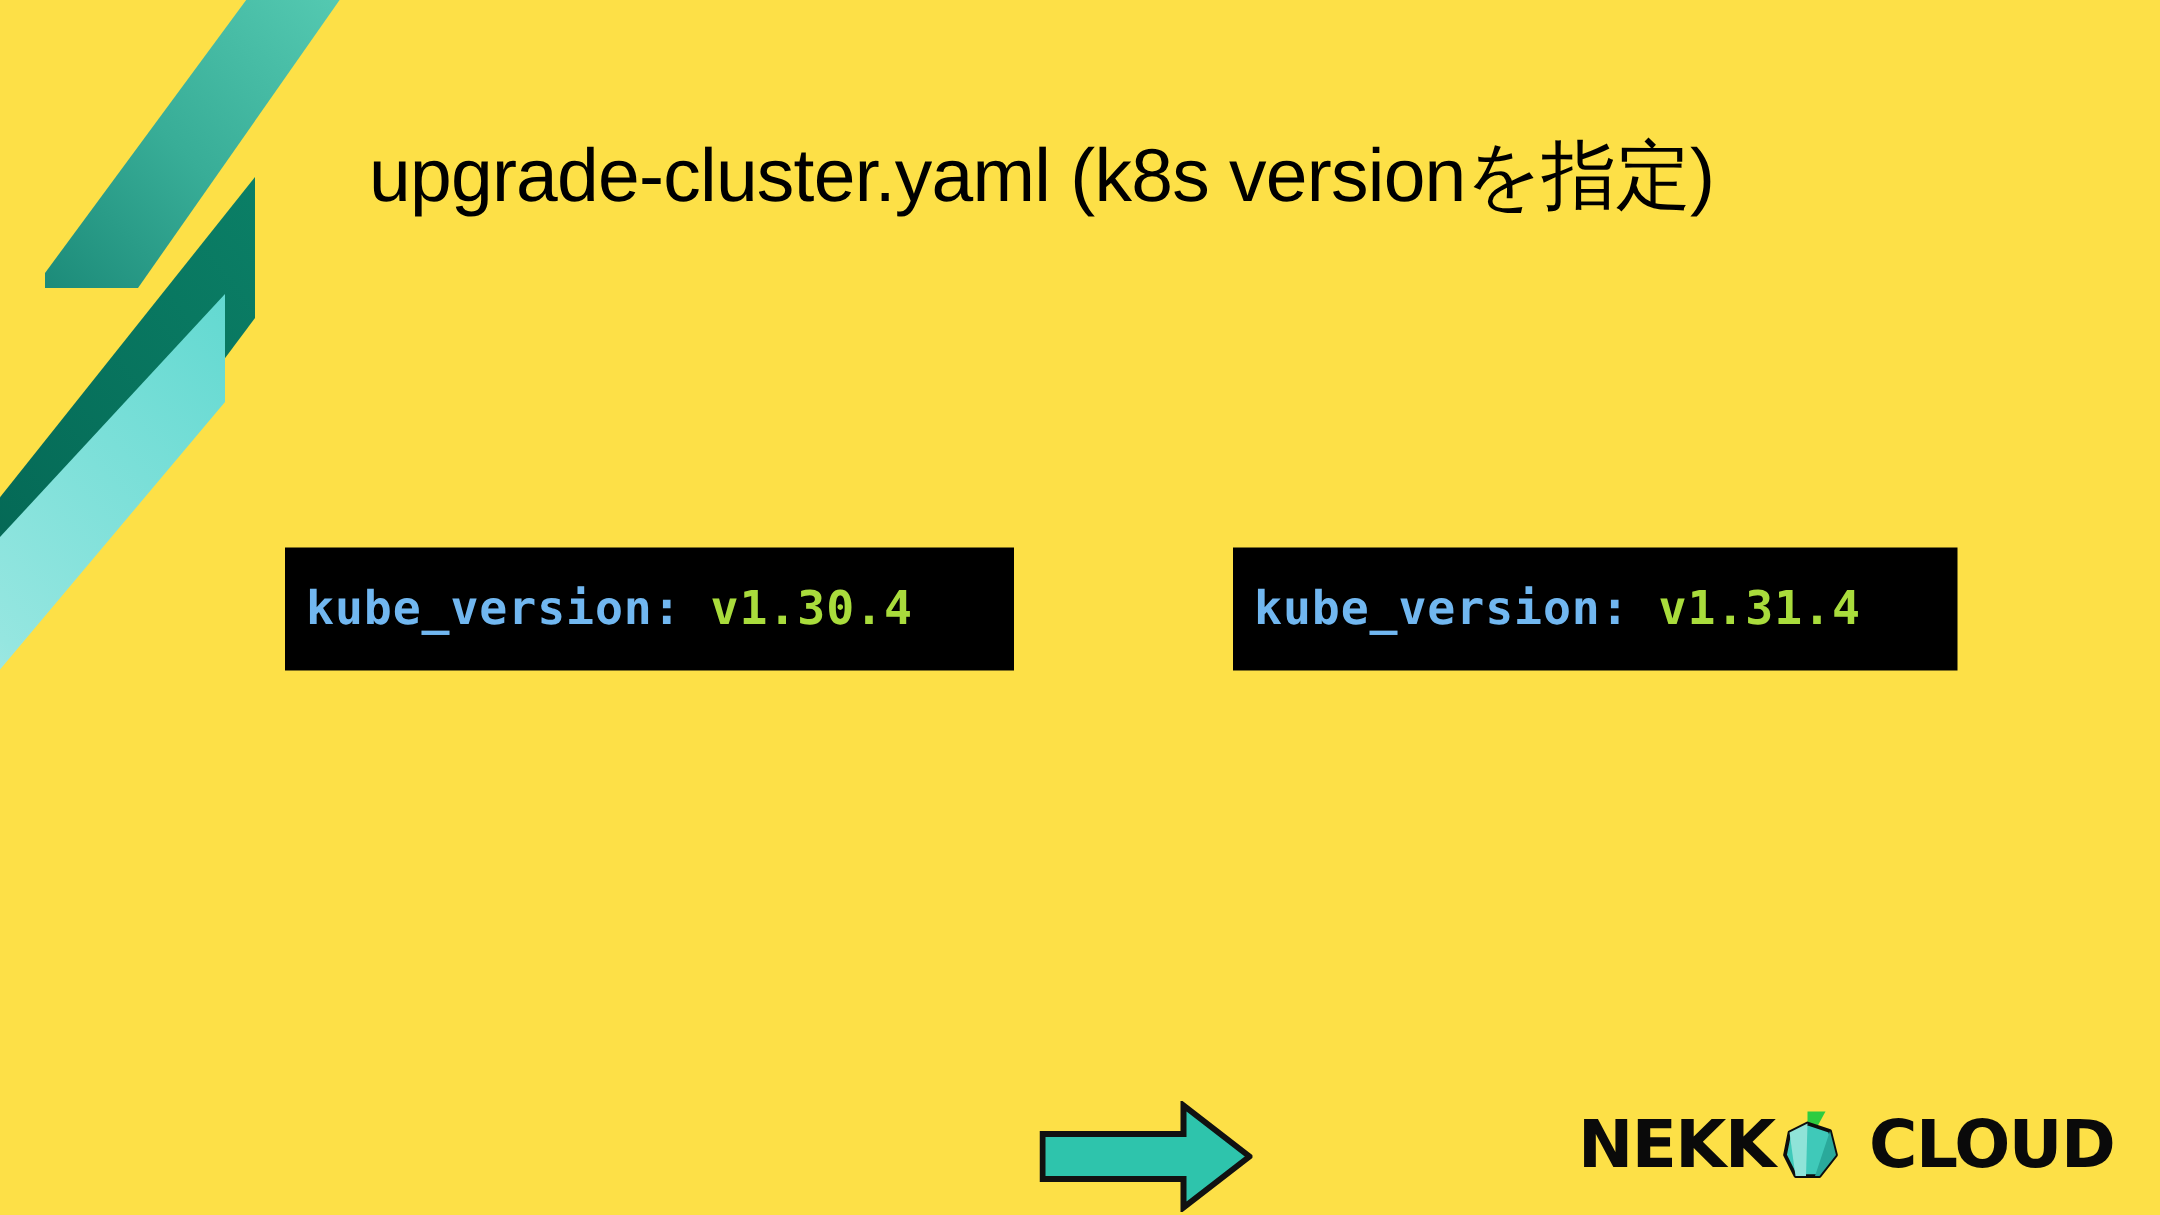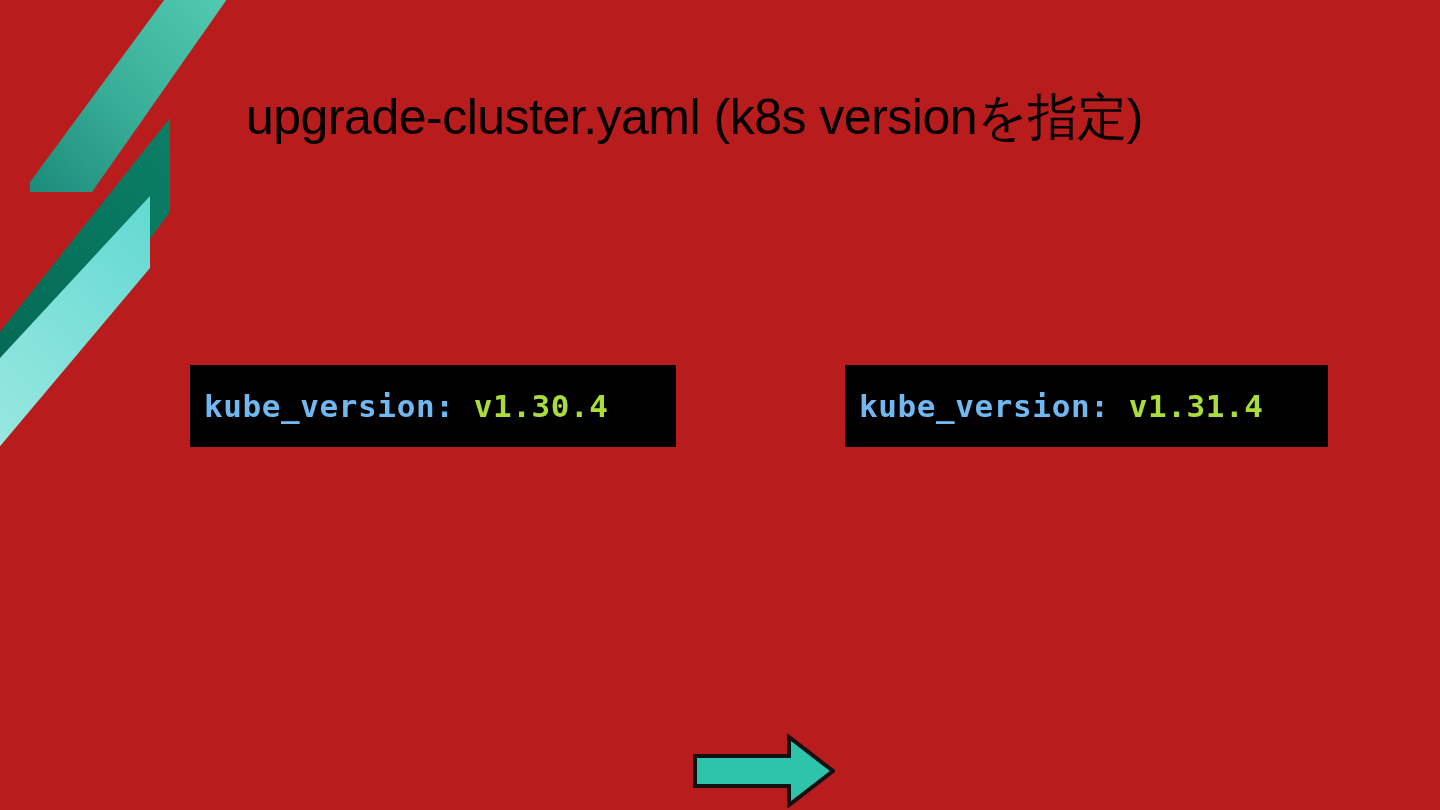--- a/index.html
+++ b/index.html
@@ -8,21 +8,21 @@
     padding: 0;
     background: #ffffff;
   }
   body {
     font-family: "Liberation Sans", sans-serif;
   }
   #slide {
     position: relative;
     width: 1440px;
     height: 810px;
-    background: #b91c1c;
+    background: #fde047;
     overflow: hidden;
   }
 
   
   .deco-layer {
     position: absolute;
     left: 0;
     top: 0;
     width: 420px;
     height: 520px;
@@ -55,21 +55,21 @@
     position: absolute;
     top: 0;
     height: 82px;
     background: #000000;
     display: flex;
     align-items: center;
     box-sizing: border-box;
     font-weight: bold;
   }
   .code-block.left  { left: 190px; width: 486px; padding-left: 14px; }
-  .code-block.right { left: 845px; width: 483px; padding-left: 14px; }
+  .code-block.right { left: 822px; width: 483px; padding-left: 14px; }
 
   .code-text {
     font-family: "DejaVu Sans Mono", "Liberation Mono", monospace;
     font-size: 31px;
     letter-spacing: 0.6px;
     white-space: pre;
   }
   .tok-key  { color: #71b7f0; }
   .tok-punc { color: #71b7f0; }
   .tok-val  { color: #a9dc3c; }
@@ -149,14 +149,30 @@
     <svg class="arrow" viewBox="0 0 142 74" xmlns="http://www.w3.org/2000/svg">
       <polygon points="2,22 96,22 96,3 140,37 96,71 96,52 2,52" fill="#2ec4ac" stroke="#111111" stroke-width="4" stroke-linejoin="miter"></polygon>
     </svg>
 
     <div class="code-block right">
       <span class="code-text"><span class="tok-key">kube_version</span><span class="tok-punc">: </span><span class="tok-val">v1.31.4</span></span>
     </div>
 
   </div>
 
+  <div class="logo">
+    <span class="logo-word">NEKK</span>
+
+    <svg class="logo-gem" viewBox="0 0 46 50" xmlns="http://www.w3.org/2000/svg">
+
+      <path d="M21 2 L33 2 L27 13 L21 13 Z" fill="#2ecc40"></path>
+
+      <path d="M21 10 L36 15 L40 31 L29 45 L13 45 L6 31 L9 16 Z" fill="#3fc9b9" stroke="#0d0d0d" stroke-width="2.5" stroke-linejoin="round"></path>
+
+      <path d="M21 10 L9 16 L13 45 L20 45 Z" fill="#8fe3d8"></path>
+      <path d="M36 15 L40 31 L29 45 L26 45 Z" fill="#2aa99b"></path>
+    </svg>
+
+    <span class="logo-space"></span>
+    <span class="logo-word">CLOUD</span>
+  </div>
 
 </div>
 
 </body></html>

